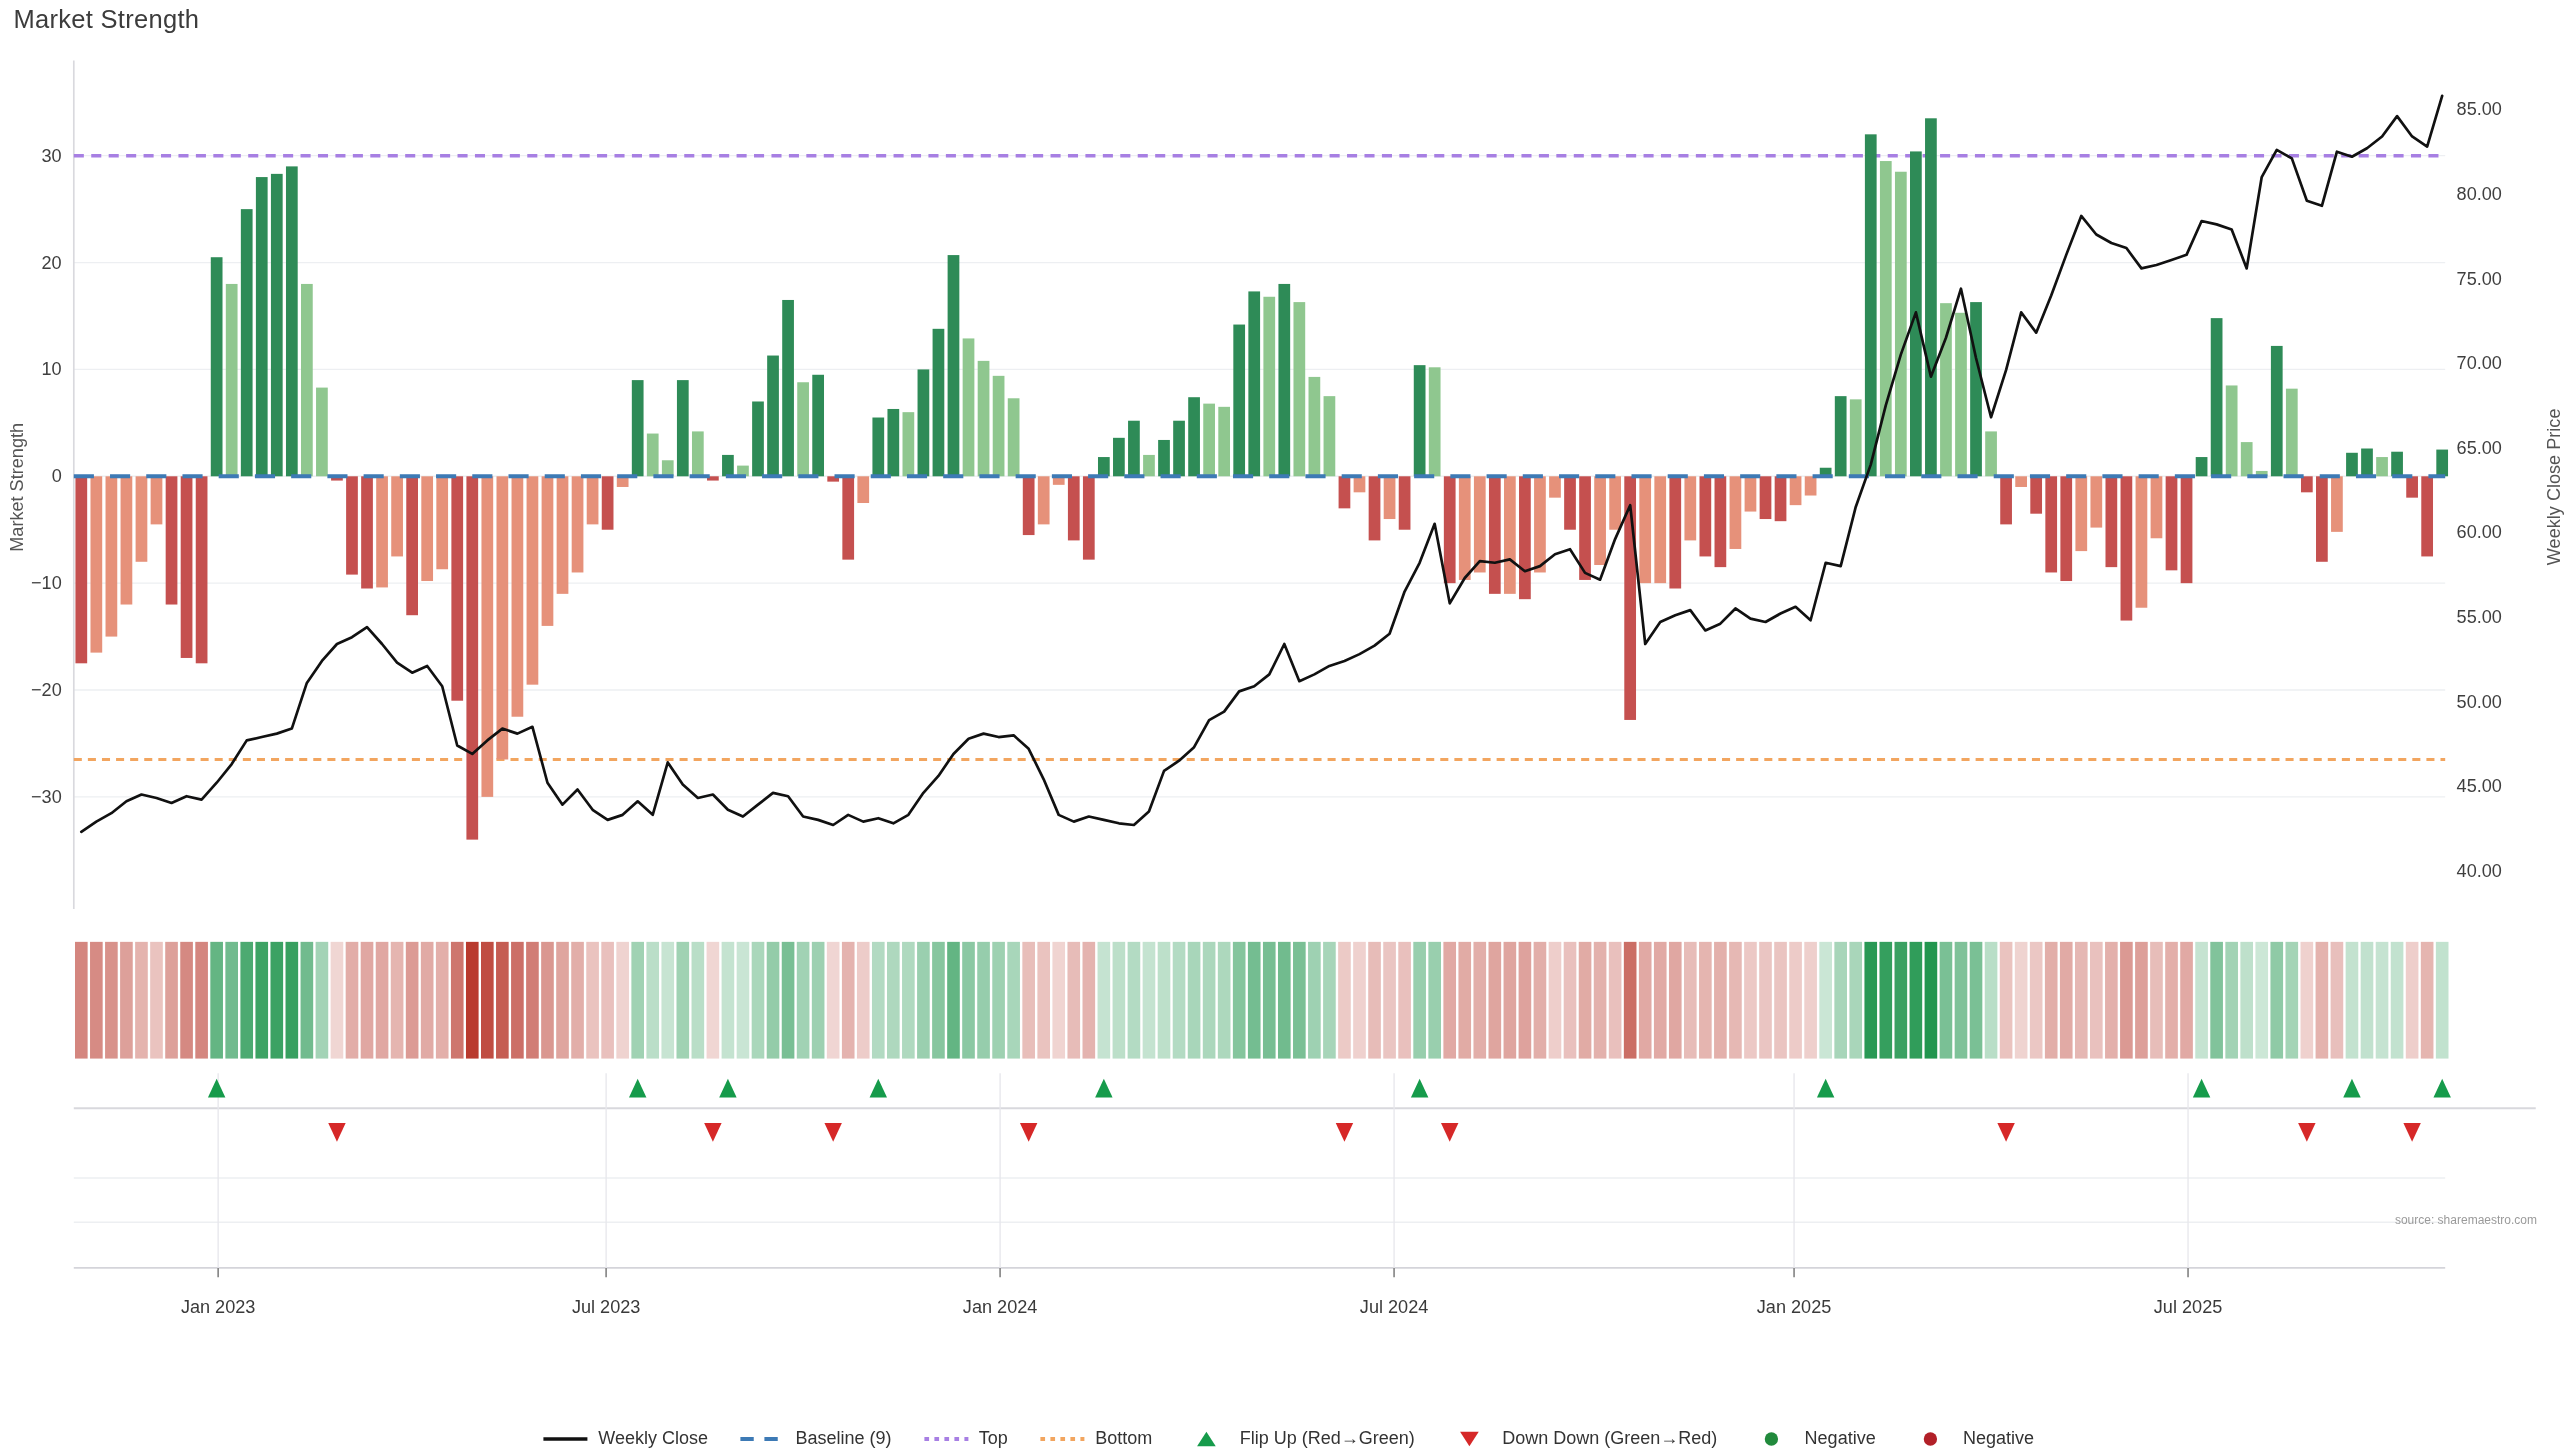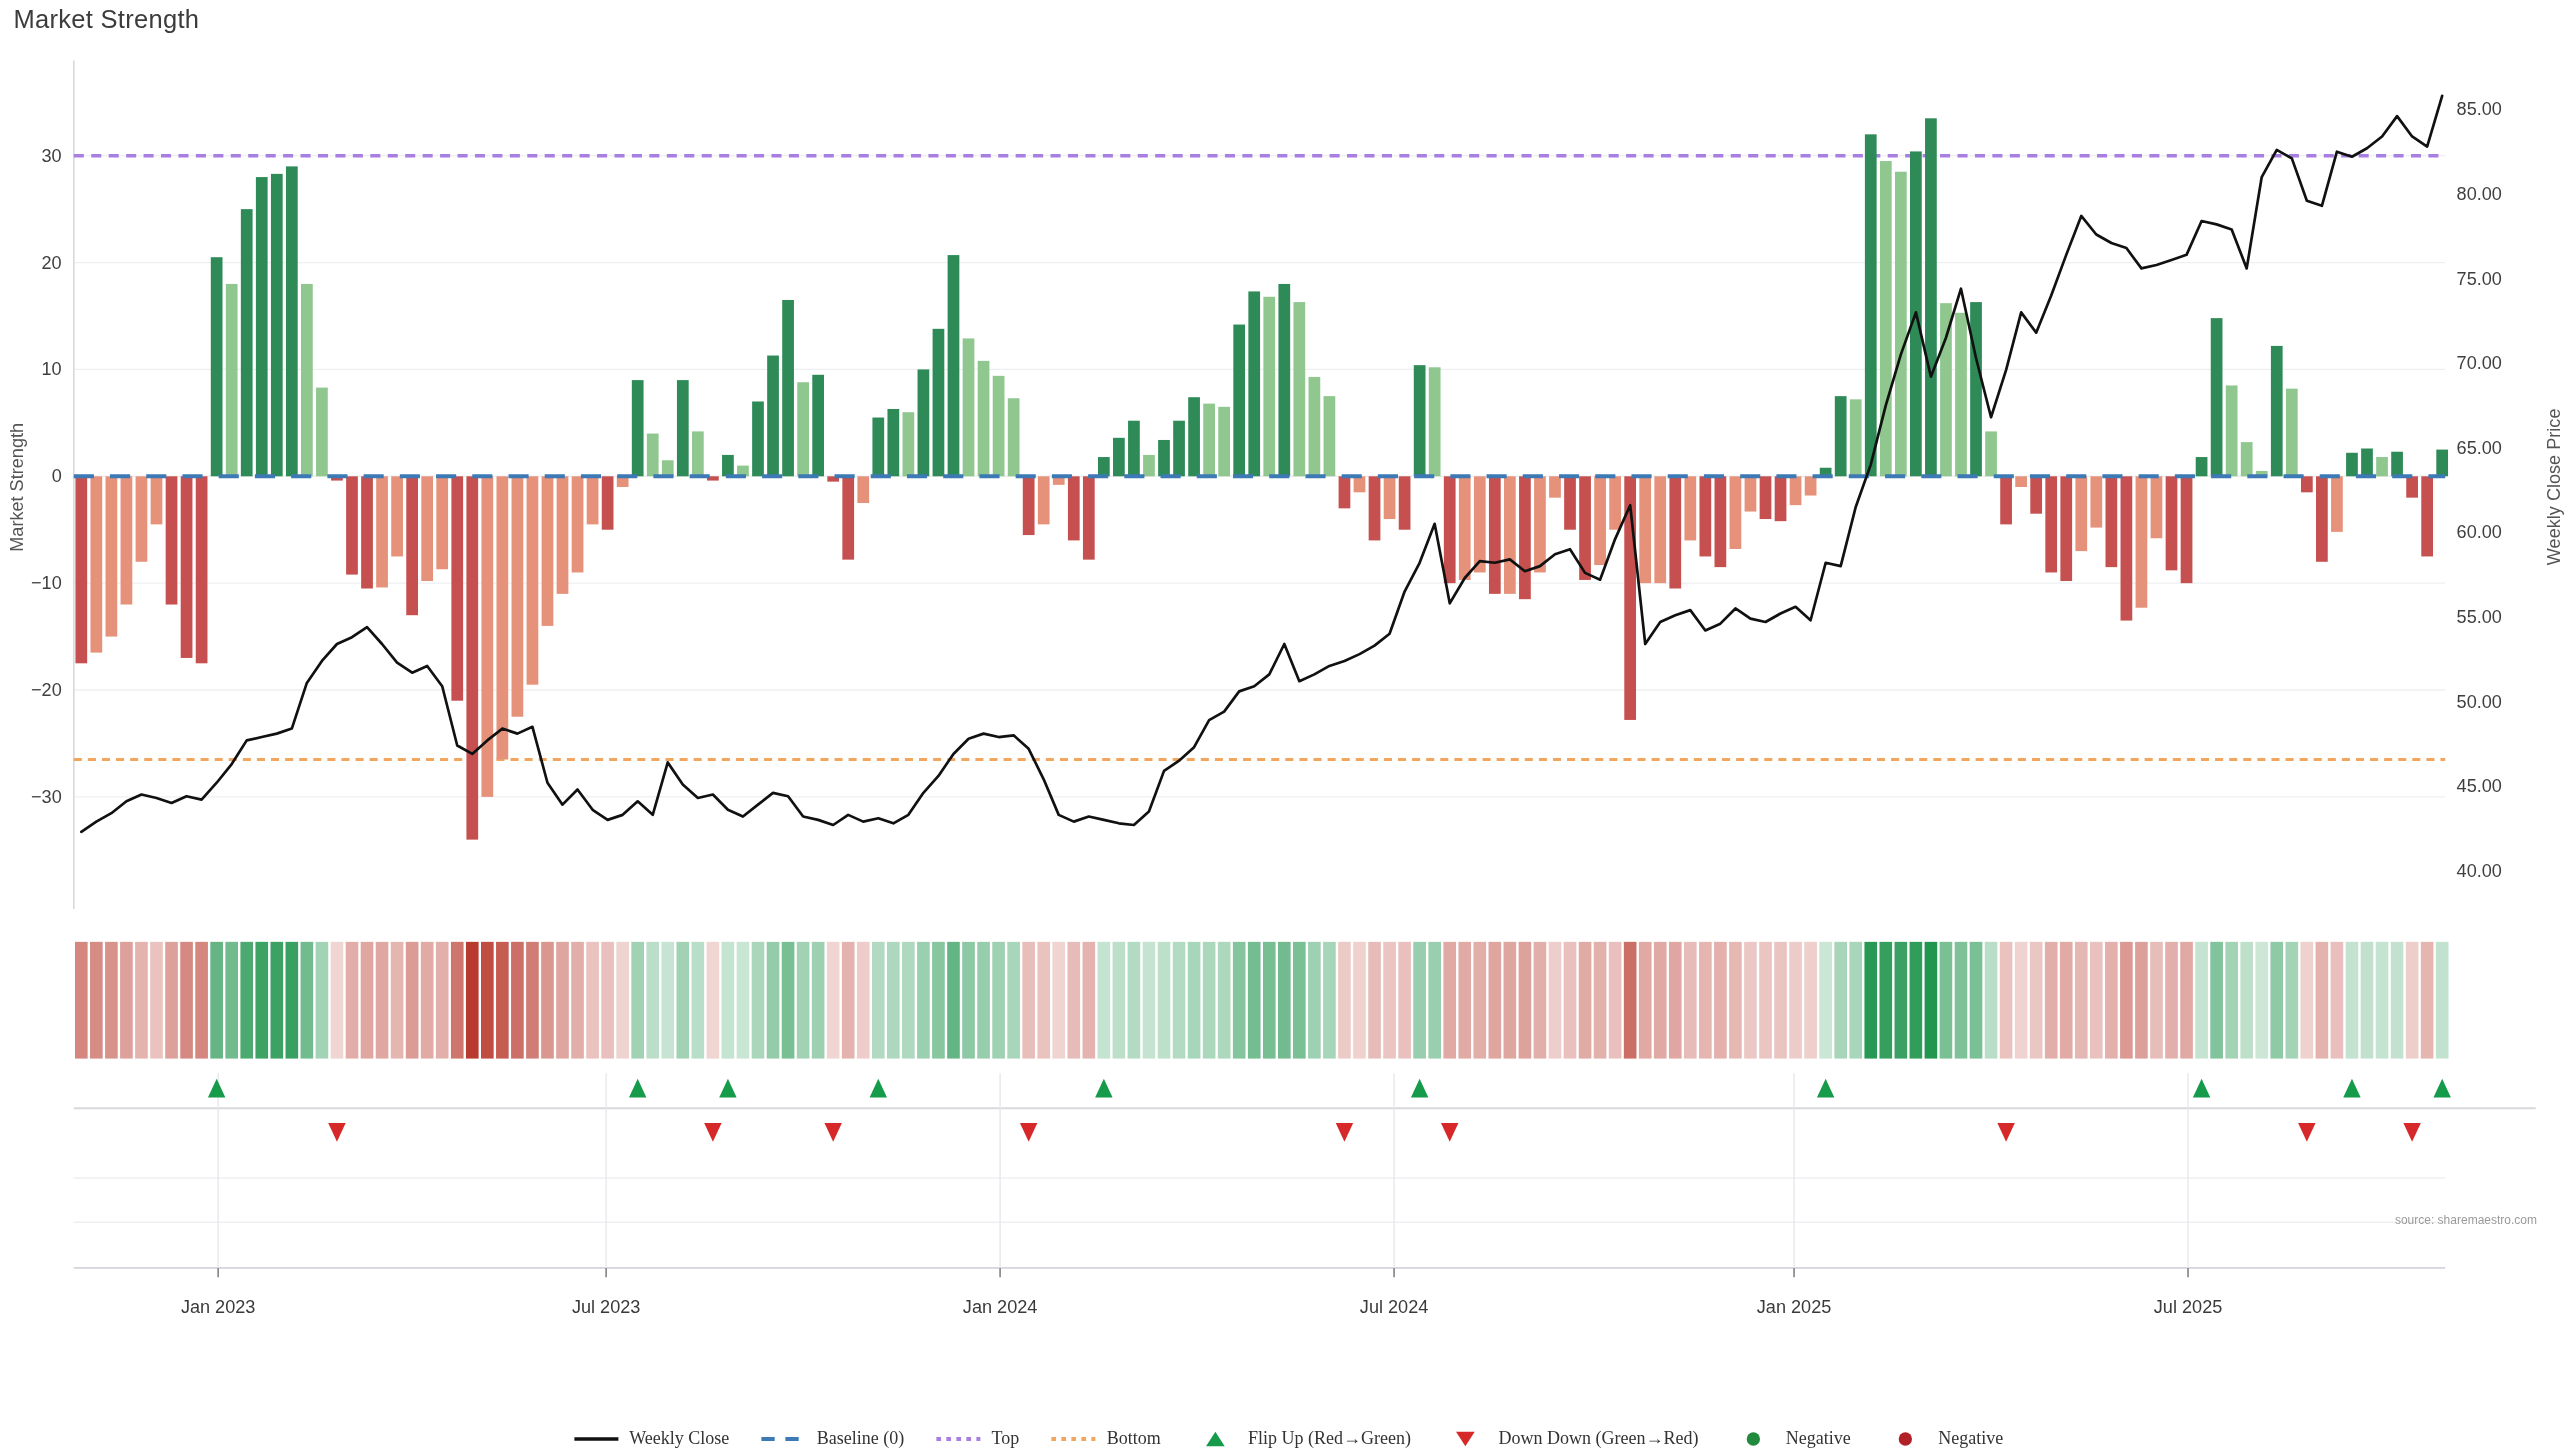--- a/index.html
+++ b/index.html
@@ -1,21 +1,21 @@
 <!DOCTYPE html>
 <html style="font-size:10.7px"><head>
 <meta charset="utf-8">
 <style>
   html,body{margin:0;padding:0;background:#ffffff;}
   body{width:2576px;height:1449px;overflow:hidden;font-family:"Liberation Sans",sans-serif;position:relative;}
   .stage{position:absolute;inset:0;background:#fff;}
   .chart-title{position:absolute;left:13.4px;top:5.4px;font-size:25.5px;font-weight:500;color:#3c3c3c;letter-spacing:0.3px;}
   #chart{position:absolute;left:0;top:0;}
   .legend{position:absolute;left:50%;top:1428px;transform:translateX(-50%);display:flex;align-items:center;gap:31px;white-space:nowrap;}
-  .legend-item{display:flex;align-items:center;gap:9.4px;font-size:18px;color:#333;font-family:Liberation Serif, serif;}
+  .legend-item{display:flex;align-items:center;gap:9.4px;font-size:18px;color:#333;}
   .legend-item svg{display:block;}
   .src-note{position:absolute;right:39px;top:1213px;font-size:12px;color:#9a9a9a;}
   text{font-family:"Liberation Sans",sans-serif;}
 </style>
 </head>
 <body>
 
 <div class="stage">
   <div class="chart-title">Market Strength</div>
   <svg id="chart" width="2576" height="1449" viewBox="0 0 3840 2160">
@@ -413,21 +413,21 @@
       <div class="legend-item">
         <svg width="47" height="20" viewBox="0 0 70 30">
           <line x1="2" y1="15" x2="68" y2="15" stroke="#111111" stroke-width="5"></line>
         </svg>
         <span>Weekly Close</span>
       </div>
       <div class="legend-item">
         <svg width="47" height="20" viewBox="0 0 70 30">
           <line x1="2" y1="15" x2="68" y2="15" stroke="#3d7ab5" stroke-width="6" stroke-dasharray="20 16"></line>
         </svg>
-        <span>Baseline (0)</span>
+        <span>Baseline (9)</span>
       </div>
       <div class="legend-item">
         <svg width="47" height="20" viewBox="0 0 70 30">
           <line x1="2" y1="15" x2="68" y2="15" stroke="#a77fe3" stroke-width="6" stroke-dasharray="7 8"></line>
         </svg>
         <span>Top</span>
       </div>
       <div class="legend-item">
         <svg width="47" height="20" viewBox="0 0 70 30">
           <line x1="2" y1="15" x2="68" y2="15" stroke="#f2a55f" stroke-width="6" stroke-dasharray="7 8"></line>

